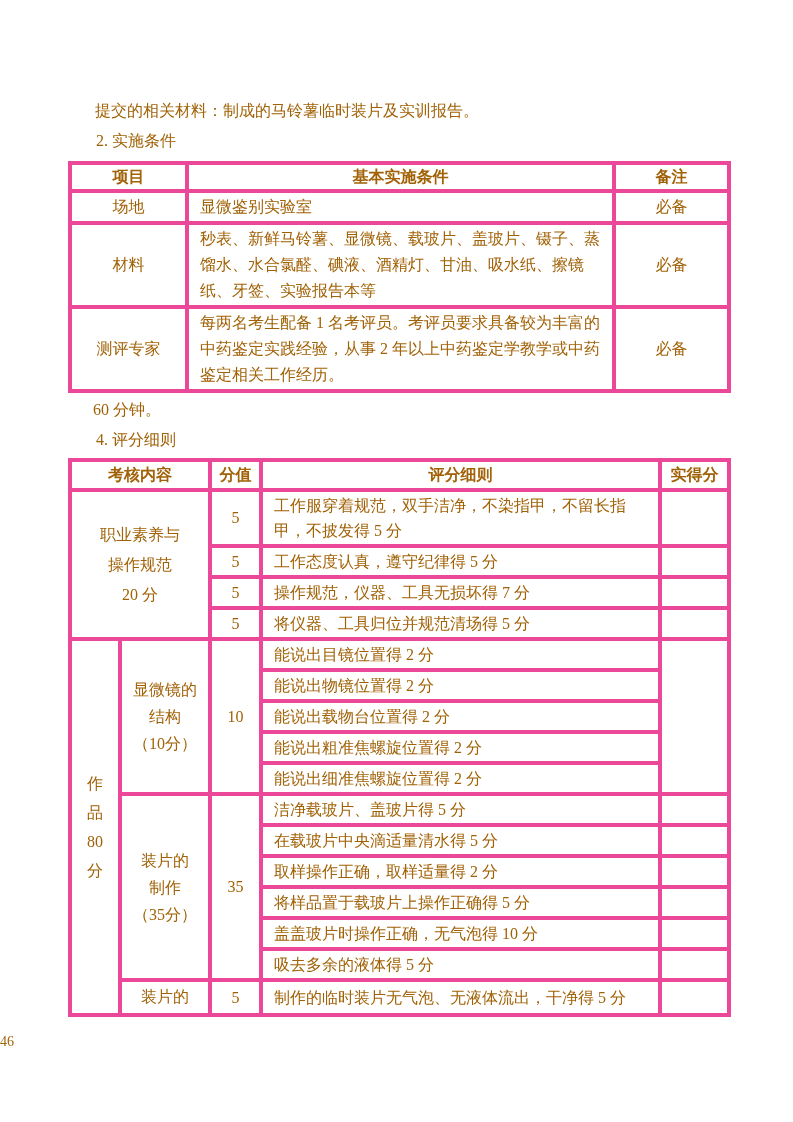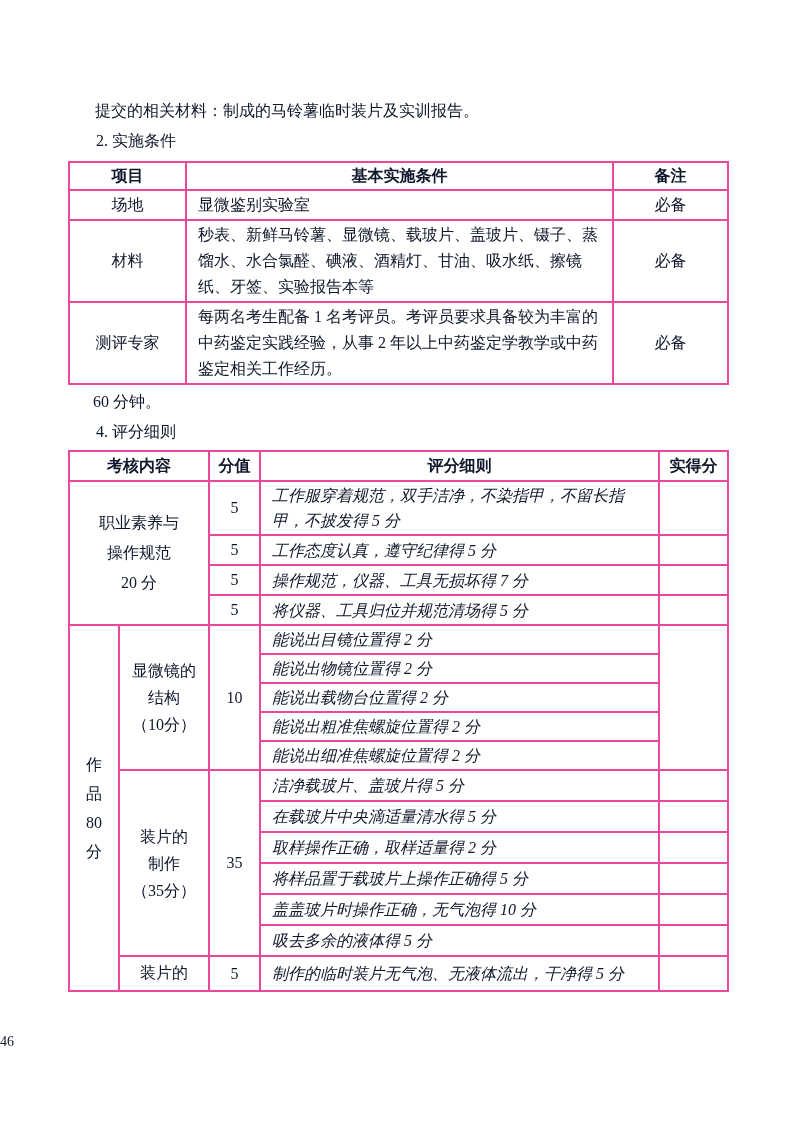--- a/index.html
+++ b/index.html
@@ -2,21 +2,21 @@
 <html><head>
 <meta charset="utf-8">
 <style>
   html, body { margin: 0; padding: 0; background: #e8e8e8; }
   .page {
     position: relative;
     width: 793px;
     height: 1122px;
     margin: 0 auto;
     background: #ffffff;
-    color: #0f172a;
+    color: #a16207;
     font-family: "Liberation Serif", "DejaVu Serif", serif;
     font-size: 16px;
     overflow: hidden;
   }
   .content {
     position: absolute;
     left: 68px;
     top: 100px;
     width: 659px;
   }
@@ -39,21 +39,21 @@
   }
   table {
     border-collapse: collapse;
     table-layout: fixed;
     width: 659px;
     border: 2px solid #111;
   }
   .t1 { margin-top: 10px; }
   .t2 { margin-top: 8px; }
   th, td {
-    border: 2px solid #ec4899;
+    border: 4px solid #ec4899;
     font-size: 16px;
     font-weight: normal;
     vertical-align: middle;
     padding: 1px 4px;
     overflow: hidden;
   }
   th { font-weight: bold; text-align: center; border-bottom-width: 2px; }
   .c { text-align: center; }
   .l { text-align: left; padding-left: 11px; padding-right: 8px; }
   .ml { white-space: pre-line; text-align: center; }
@@ -61,21 +61,21 @@
   .t1 .r-site { height: 25px; }
   .t1 .r-mat  { height: 80px; }
   .t1 .r-exp  { height: 76px; }
   .t1 .cond { line-height: 26px; }
   .t2 .hrow { height: 30px; }
   .t2 .rA1 { height: 52px; }
   .t2 .rA  { height: 30px; }
   .t2 .rB  { height: 28px; }
   .t2 .rC  { height: 31px; }
   .t2 .rD  { height: 35px; }
-  .t2 .crit { line-height: 25px; font-style: italic; }
+  .t2 .crit { line-height: 25px; }
   .grp-a { line-height: 30px; }
   .grp-b { line-height: 27px; margin-left: 20px; }
   .vert  { line-height: 29px; }
   .blocktop { border-top-width: 2px; }
   .page-number {
     position: absolute;
     top: 1034px;
     left: 0;
     width: 100%;
     text-align: left;

